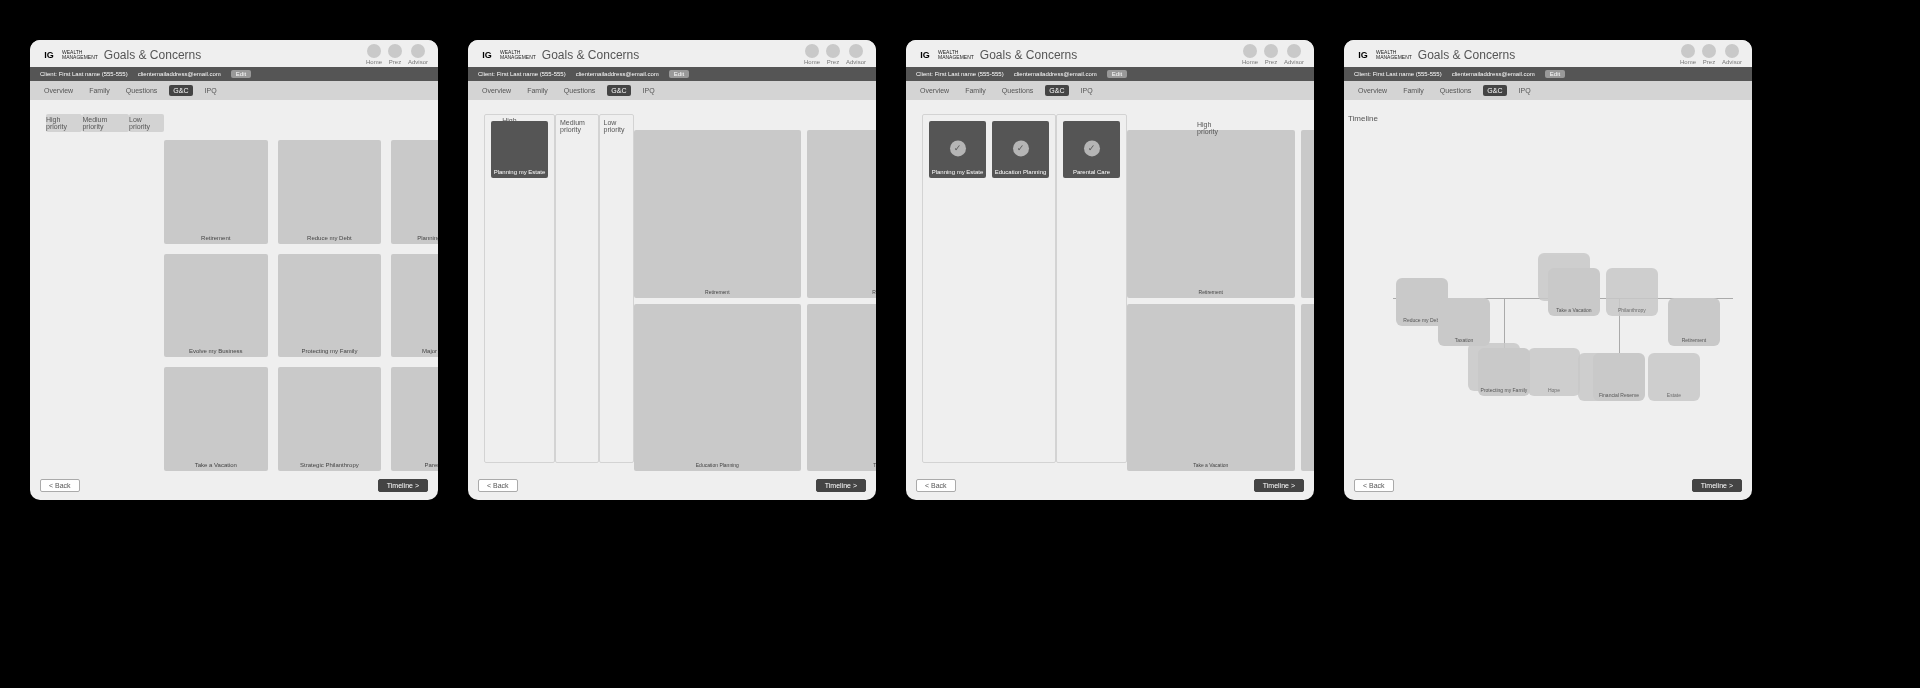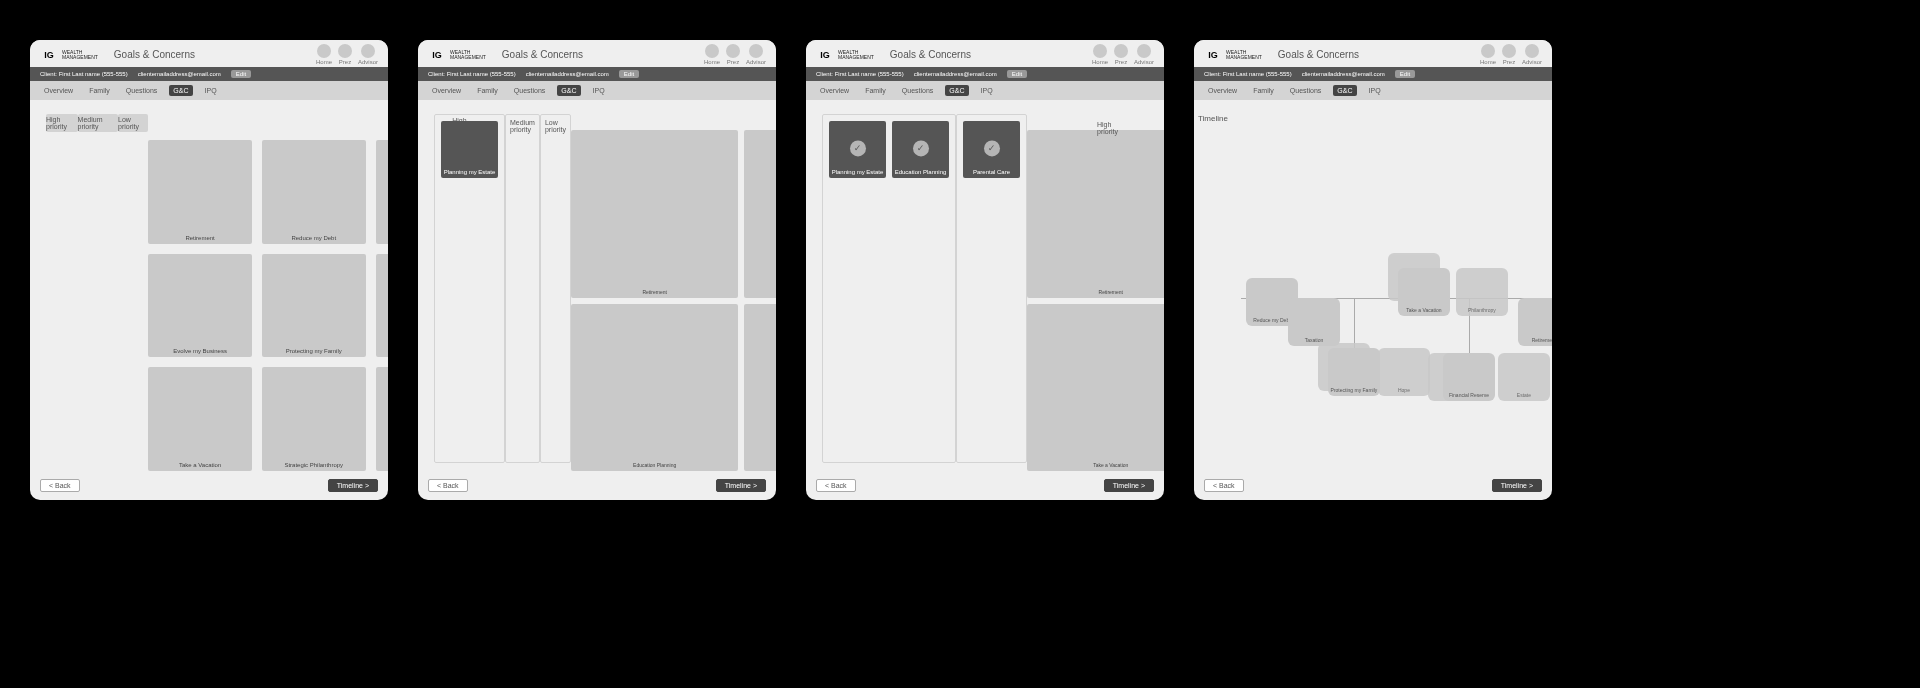--- a/index.html
+++ b/index.html
@@ -7,21 +7,21 @@
     background:#000;
     font-family: Arial, Helvetica, sans-serif;
     font-size:8px;
     color:#222;
     display:flex;
     gap:30px;
     padding:40px 30px;
     align-items:flex-start;
   }
   .screen {
-    width:358px;
+    width:408px;
     background:#efefef;
     border-radius:10px;
     box-shadow:0 8px 24px rgba(0,0,0,.6);
     overflow:hidden;
     display:flex;
     flex-direction:column;
     min-height:460px;
     position:relative;
   }
   .topbar {
@@ -35,21 +35,21 @@
     display:flex;
     align-items:center;
     gap:4px;
   }
   .brand-logo {
     width:18px;height:18px;
     display:flex;align-items:center;justify-content:center;
     font-weight:900;font-size:9px;color:#000;
   }
   .brand-sub { font-size:5px; line-height:5px; color:#222;}
-  .section-title { font-size:10px; color:#555; margin-left:12px;}
+  .section-title { font-size:12px; color:#555; margin-left:2px;}
   .top-actions { display:flex; gap:6px; }
   .top-action { display:flex;flex-direction:column;align-items:center;font-size:6px;color:#777;}
   .circle { width:14px;height:14px;border-radius:50%;background:#c9c9c9;margin-bottom:1px;}
   .clientbar {
     background:#555;color:#fff;
     font-size:6px;
     padding:3px 10px;
     display:flex;align-items:center;gap:10px;
   }
   .edit-btn {

